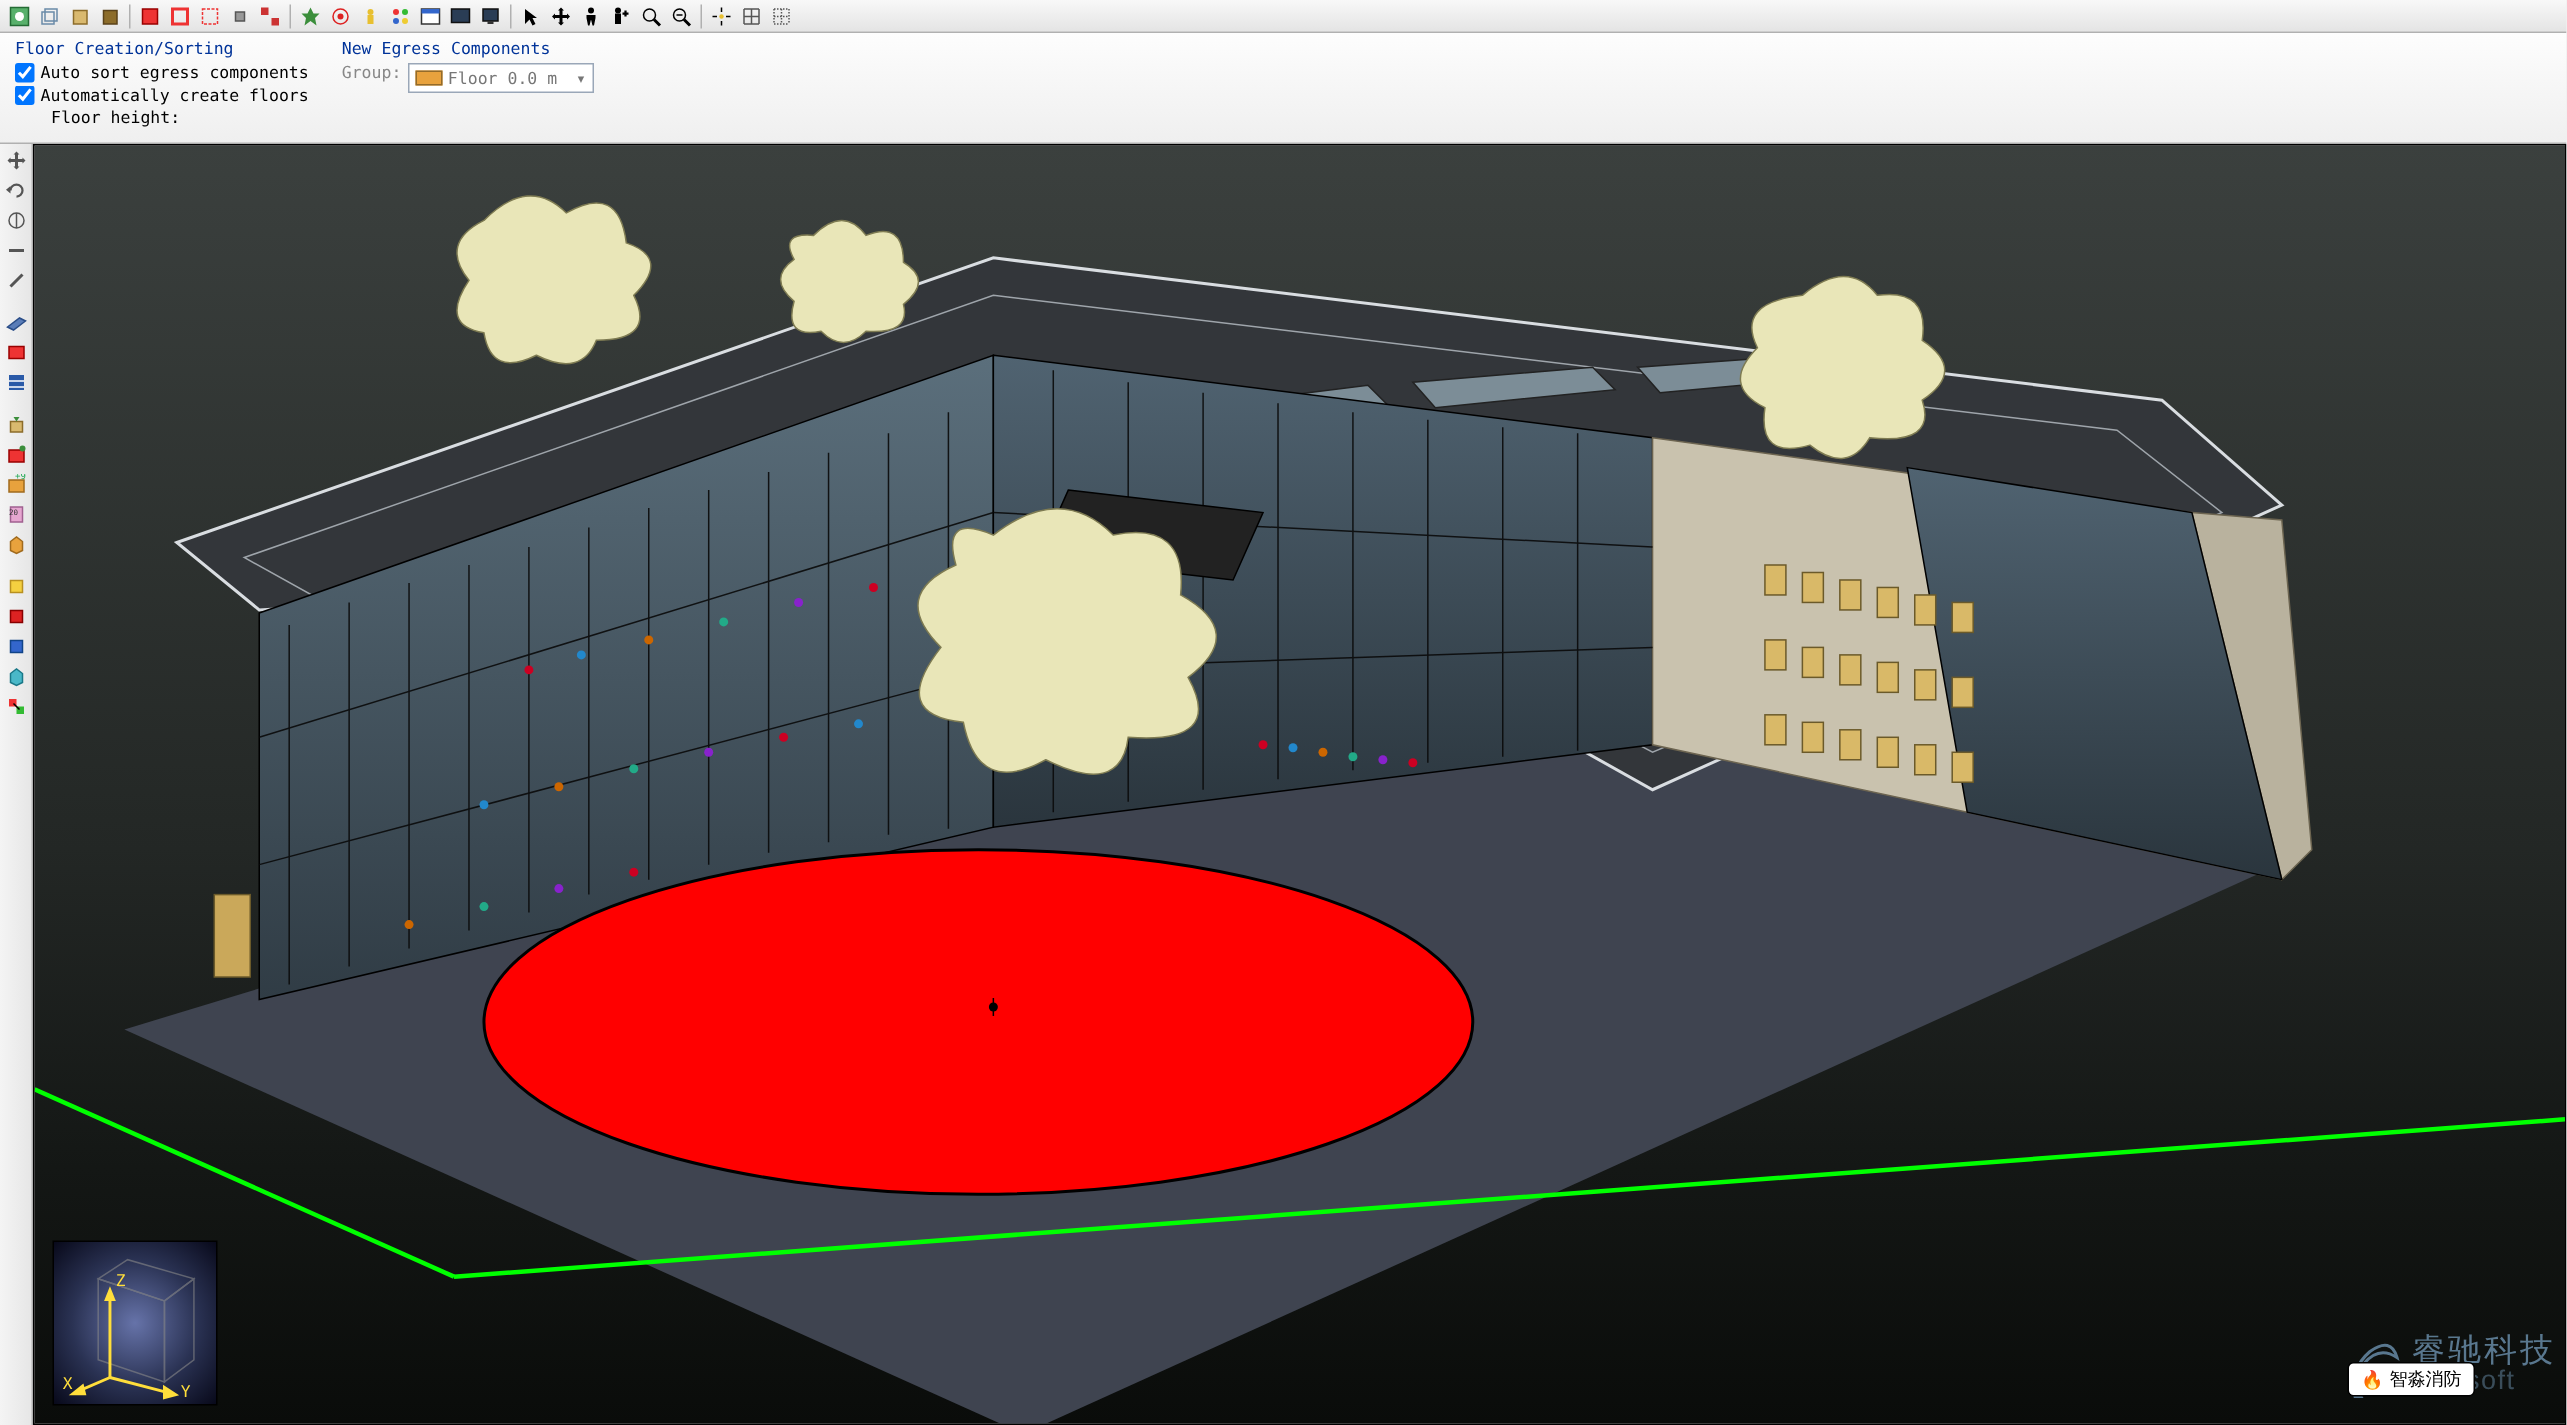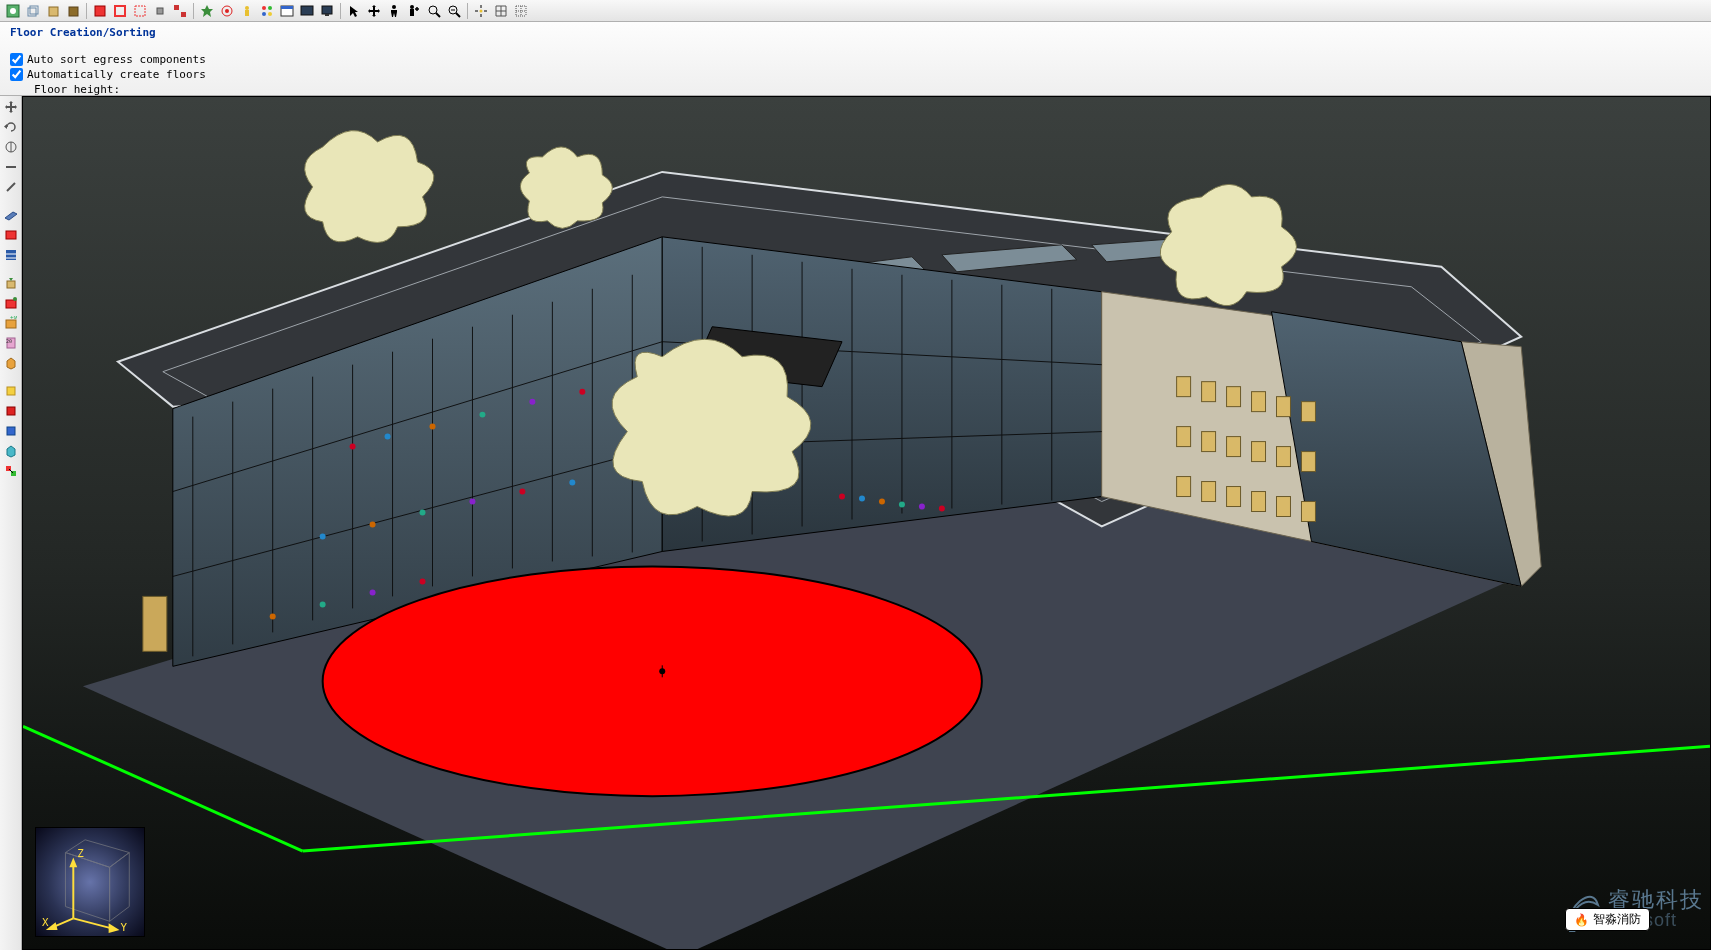--- a/index.html
+++ b/index.html
@@ -37,23 +37,23 @@
   padding: 2px 6px;
   gap: 14px;
 }
 .panel {
   display: flex;
   flex-direction: column;
   gap: 2px;
   padding: 2px 4px;
 }
 .panel-title {
-  font-weight: bold;
+  font-weight: normal;
   color: #003399;
-  margin-bottom: 12px;
+  margin-bottom: 1px;
   white-space: nowrap;
 }
 .panel-row {
   display: flex;
   align-items: flex-start;
   gap: 4px;
   white-space: nowrap;
 }
 .panel-row input[type="checkbox"] { width:13px; height:13px; }
 .panel-row input[type="text"] {
@@ -304,20 +304,31 @@
     <label class="panel-row">
       <input type="checkbox" checked="" style="">
       <span>Automatically create floors</span>
     </label>
     <div class="panel-row" style="padding-left:24px">
       <span>Floor height:</span>
       <input type="text" value="3.0 m" style="">
     </div>
   </div>
 
+  <div class="panel">
+    <div class="panel-title">New Egress Components</div>
+    <div class="panel-row">
+      <span style="color:#888">Group:</span>
+      <div class="grp-select">
+        <span class="swatch"></span>
+        <span>Floor 0.0 m</span>
+        <span class="dd">▾</span>
+      </div>
+    </div>
+  </div>
 </div>
 
 <div class="main-area">
 
   <div class="left-toolbar">
     <span class="lt-btn">
         <svg width="14" height="14">
           <path d="M7 1 L9 3 H8 V6 H11 V5 L13 7 L11 9 V8 H8 V11 H9 L7 13 L5 11 H6 V8 H3 V9 L1 7 L3 5 V6 H6 V3 H5 Z" fill="#555"></path>
         </svg>
       </span>

